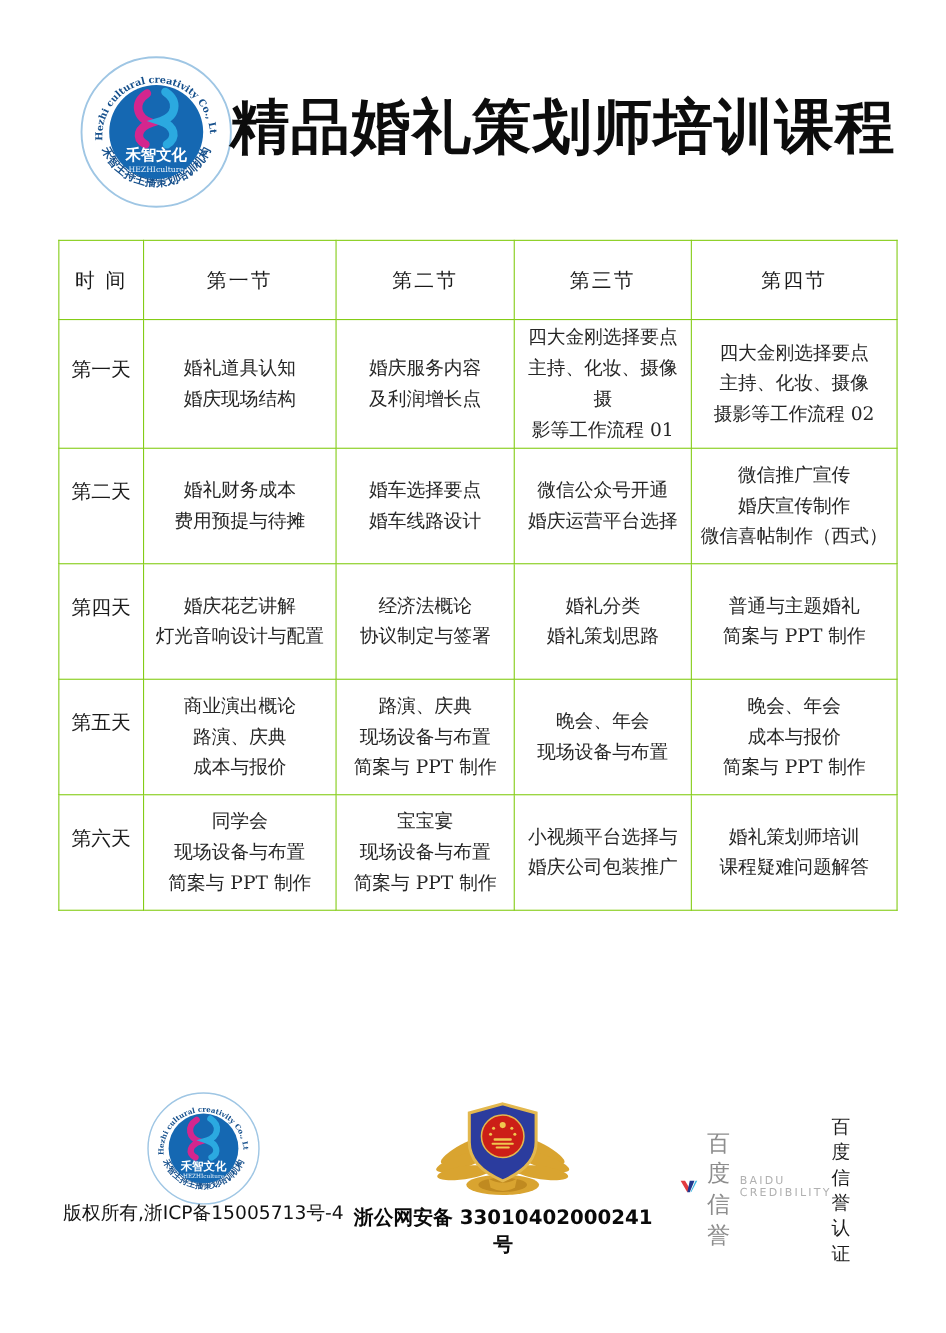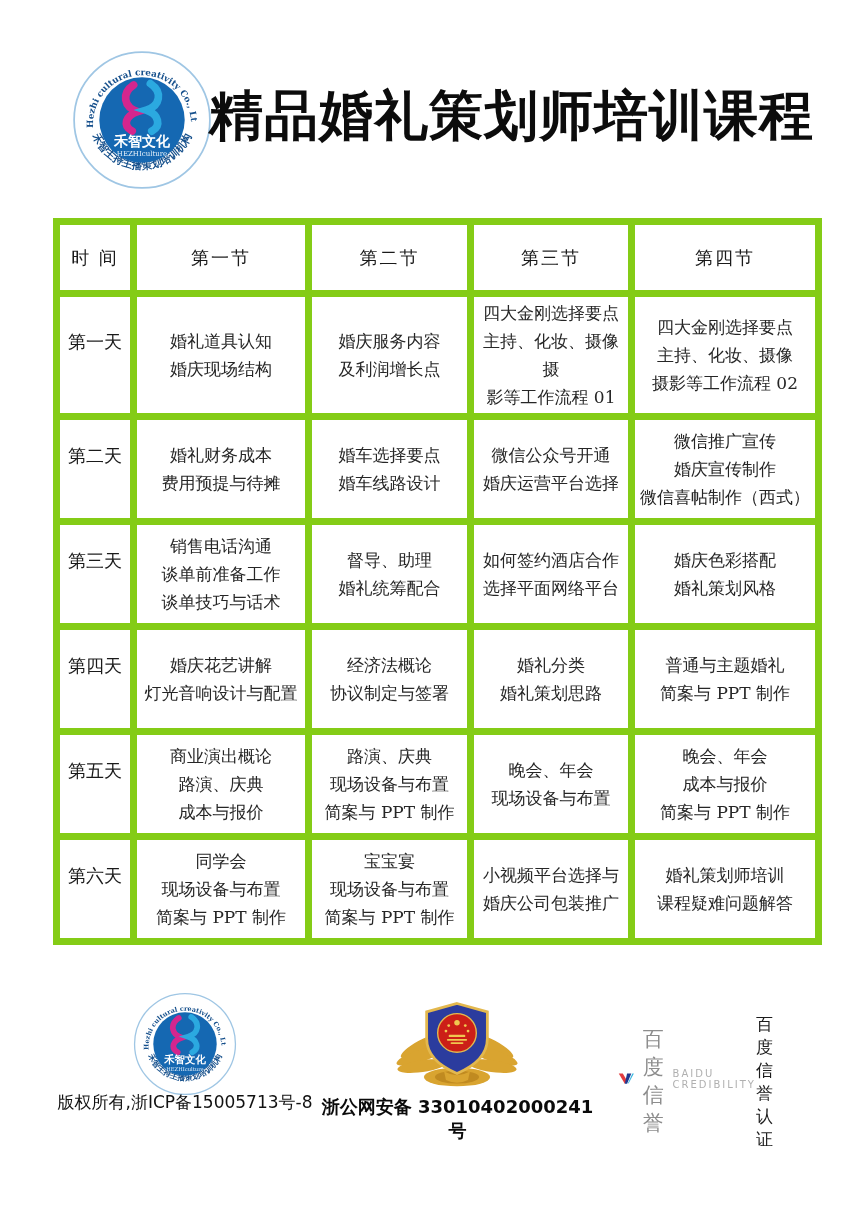--- a/index.html
+++ b/index.html
@@ -15,21 +15,21 @@
     font-family:Liberation Mono, monospace;
     font-weight:bold; font-size:54px; letter-spacing:1px;
     color:#0c0c0c; text-align:right; white-space:nowrap;
   }
   
   .course-table {
     position:absolute; left:53px; top:218px; width:762px;
     border-collapse:collapse; table-layout:fixed;
   }
   .course-table td, .course-table th {
-    border:7px solid #84cc16; text-align:center; vertical-align:middle;
+    border:1px solid #84cc16; text-align:center; vertical-align:middle;
     font-weight:normal; padding:2px 4px; box-sizing:border-box;
   }
   .course-table thead tr { height:72px; }
   .course-table tbody tr { height:105px; }
   .th-cell { font-size:18px; letter-spacing:2px; color:#1a1a1a; }
   .day-cell { font-size:18px; color:#1a1a1a; }
   .day-cell span { position:relative; top:-13px; display:inline-block; }
   .lesson-cell { font-size:17px; line-height:1.65; color:#262626; white-space:pre-line; }
   
   .footer-logo { position:absolute; left:133px; top:992px; width:104px; height:104px; }
@@ -117,32 +117,20 @@
 费用预提与待摊</td>
         <td class="lesson-cell">婚车选择要点
 婚车线路设计</td>
         <td class="lesson-cell">微信公众号开通
 婚庆运营平台选择</td>
         <td class="lesson-cell">微信推广宣传
 婚庆宣传制作
 微信喜帖制作（西式）</td>
       </tr>
       <tr>
-        <td class="day-cell"><span>第三天</span></td>
-        <td class="lesson-cell">销售电话沟通
-谈单前准备工作
-谈单技巧与话术</td>
-        <td class="lesson-cell">督导、助理
-婚礼统筹配合</td>
-        <td class="lesson-cell">如何签约酒店合作
-选择平面网络平台</td>
-        <td class="lesson-cell">婚庆色彩搭配
-婚礼策划风格</td>
-      </tr>
-      <tr>
         <td class="day-cell"><span>第四天</span></td>
         <td class="lesson-cell">婚庆花艺讲解
 灯光音响设计与配置</td>
         <td class="lesson-cell">经济法概论
 协议制定与签署</td>
         <td class="lesson-cell">婚礼分类
 婚礼策划思路</td>
         <td class="lesson-cell">普通与主题婚礼
 简案与 PPT 制作</td>
       </tr>
@@ -188,21 +176,21 @@
     <text font-size="15" font-weight="bold" fill="#16508c">
       <textPath href="#arcBot2" startOffset="50%" text-anchor="middle">禾智主持主播策划培训机构</textPath>
     </text>
     <circle cx="100" cy="100" r="61" fill="#1568b2"></circle>
     <path d="M 88,50 C 70,62 74,82 94,88 C 76,94 72,108 86,116" fill="none" stroke="#d4268e" stroke-width="11" stroke-linecap="round"></path>
     <path d="M 112,48 C 130,60 126,80 106,86 C 124,92 128,108 114,116" fill="none" stroke="#2ba9e0" stroke-width="11" stroke-linecap="round"></path>
     <text x="100" y="137" text-anchor="middle" font-size="20" font-weight="bold" fill="#ffffff">禾智文化</text>
     <text x="100" y="152" text-anchor="middle" font-size="10" fill="#e8f2fa">HEZHIculture</text>
   </svg>
 
-  <div class="icp-text">版权所有,浙ICP备15005713号-8</div>
+  <div class="icp-text">版权所有,浙ICP备15005713号-4</div>
 
   <svg class="police-badge" viewBox="0 0 130 100">
 
     <g fill="#d9a430">
       <ellipse cx="27" cy="52" rx="26" ry="6.5" transform="rotate(-28 27 52)"></ellipse>
       <ellipse cx="25" cy="63" rx="27" ry="6.5" transform="rotate(-18 25 63)"></ellipse>
       <ellipse cx="27" cy="74" rx="27" ry="6.5" transform="rotate(-8 27 74)"></ellipse>
       <ellipse cx="103" cy="52" rx="26" ry="6.5" transform="rotate(28 103 52)"></ellipse>
       <ellipse cx="105" cy="63" rx="27" ry="6.5" transform="rotate(18 105 63)"></ellipse>
       <ellipse cx="103" cy="74" rx="27" ry="6.5" transform="rotate(8 103 74)"></ellipse>

